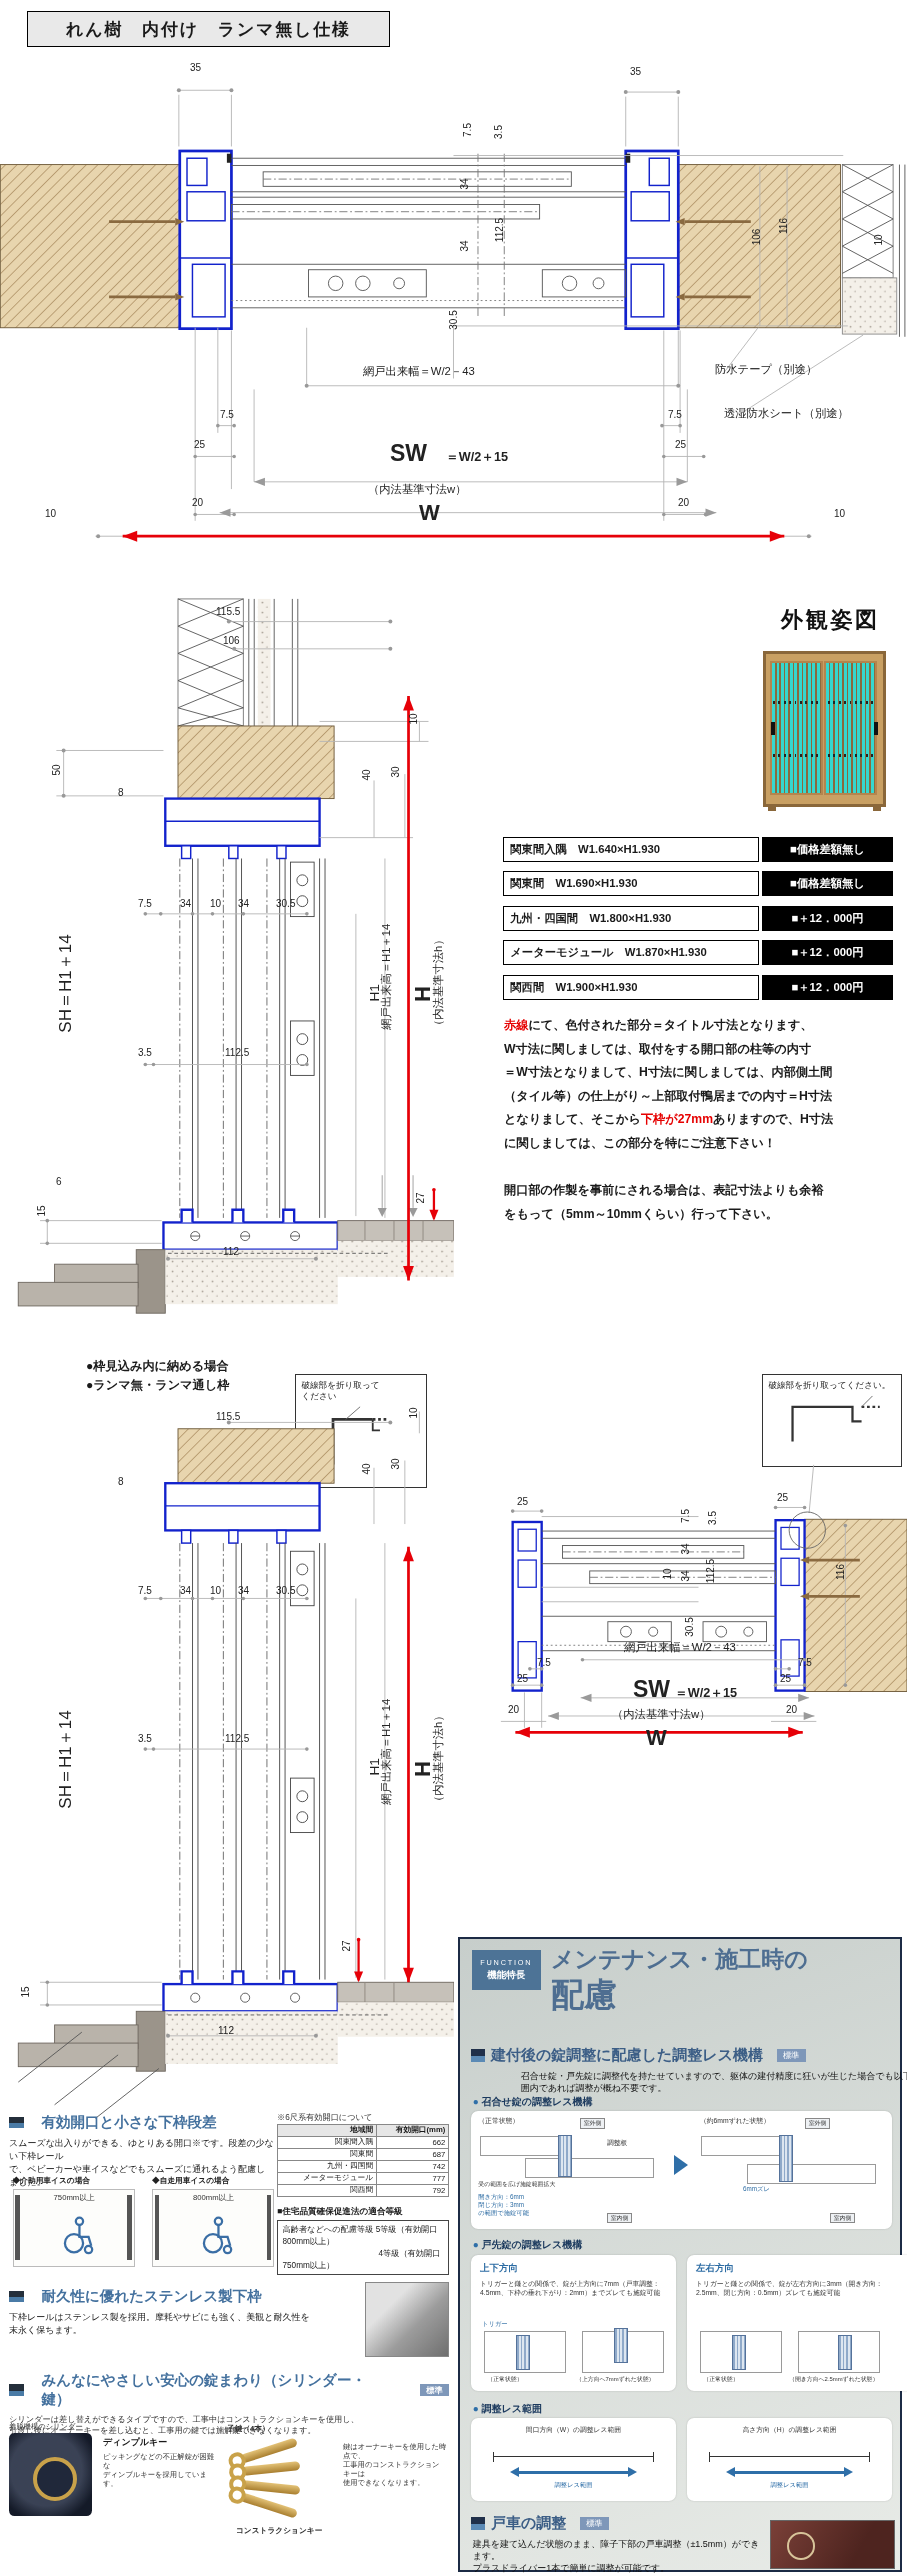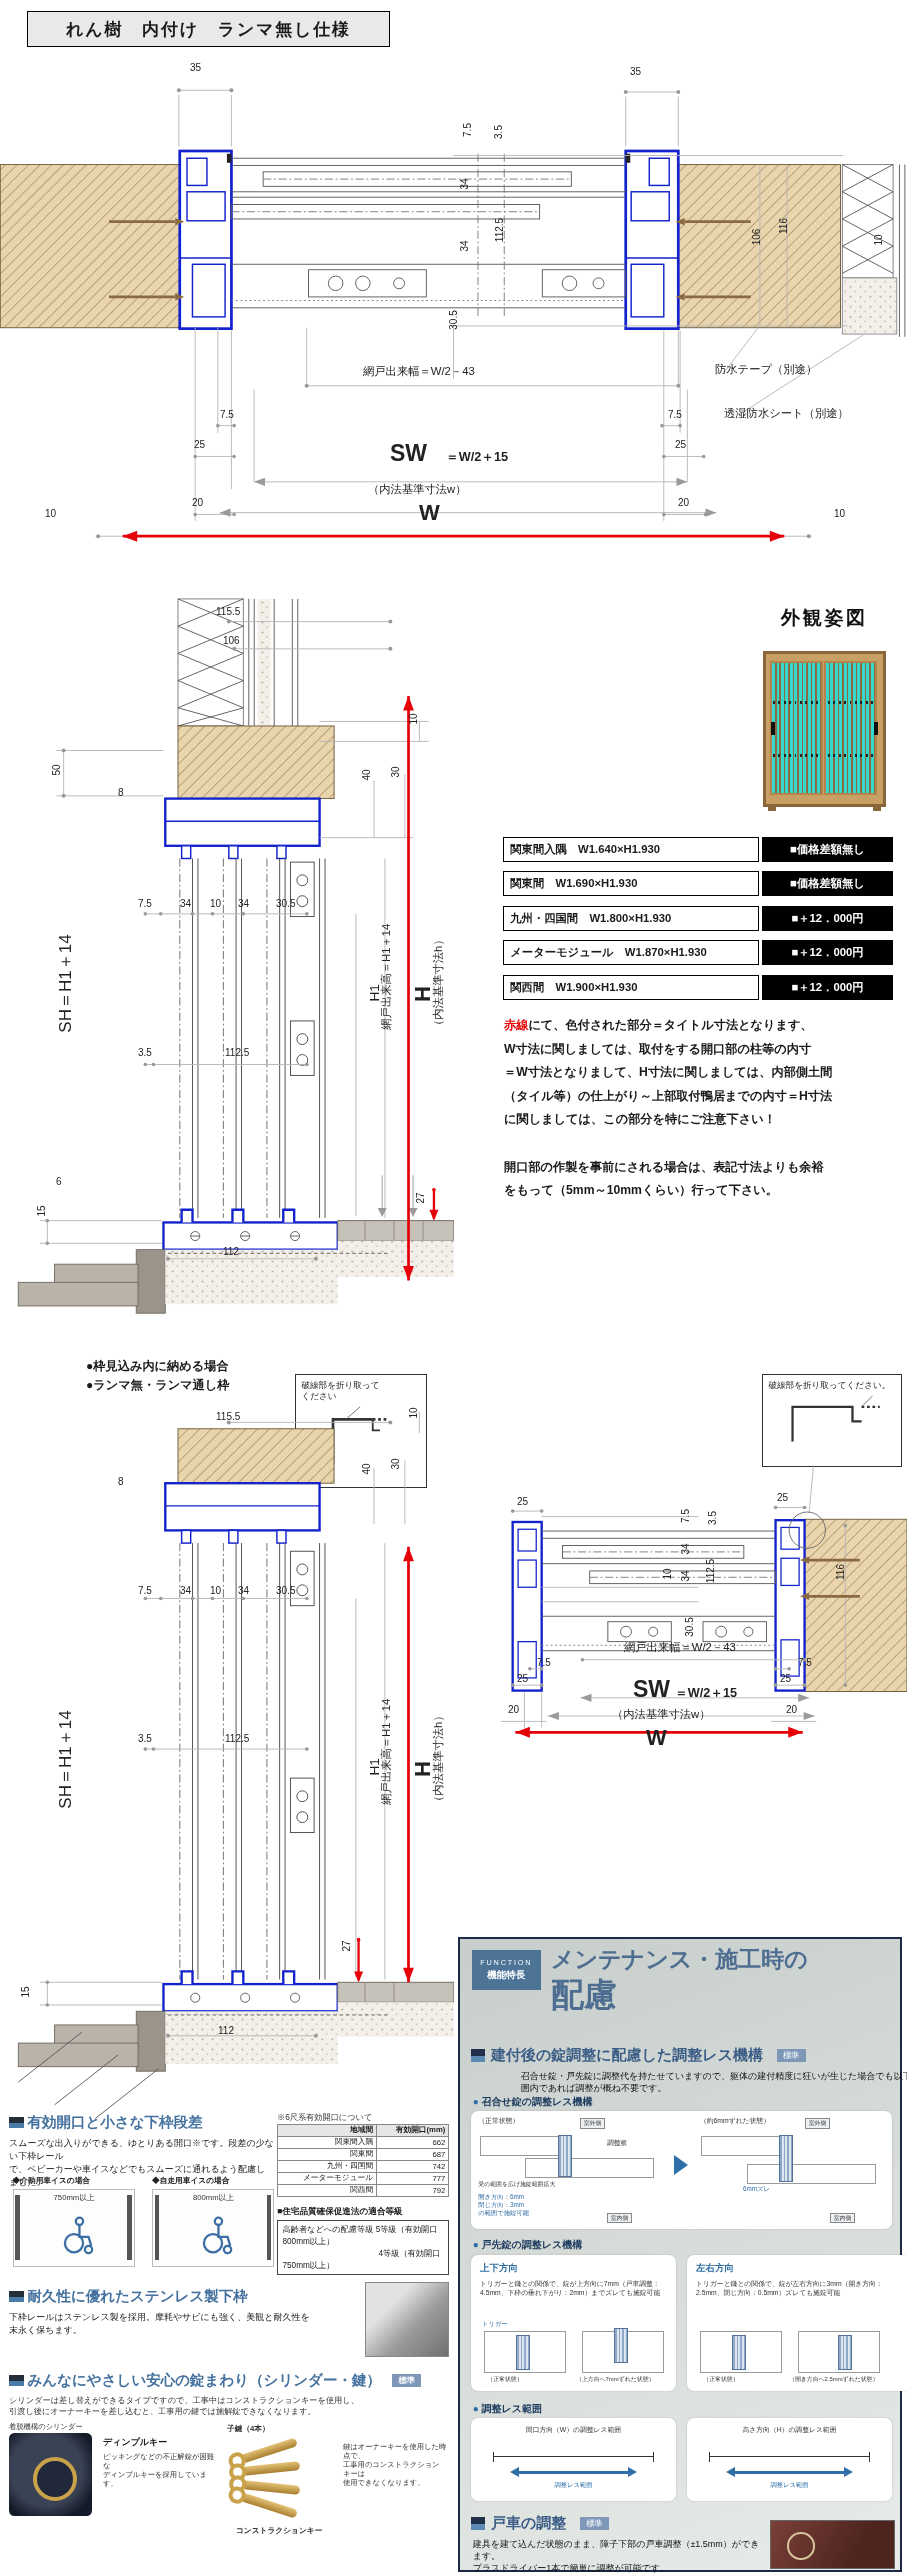--- a/index.html
+++ b/index.html
@@ -15,21 +15,21 @@
   .drawing svg{position:absolute;left:0;top:0;}
   .dim{position:absolute;font-size:10px;color:#222;white-space:nowrap;line-height:1;}
   .dim.rot{transform:rotate(-90deg);}
   .dim.mid{font-size:11.3px;}
   .dim.swbig{font-size:23px;font-weight:bold;}
   .dim.swsmall{font-size:12.7px;font-weight:bold;}
   .dim.wbig{font-size:22px;font-weight:bold;}
   .dim.h1{font-size:13.6px;}
   .dim.axis{font-size:17px;}
   
-  .app-title{font-size:19px;font-weight:bold;letter-spacing:2.7px;color:#111;}
+  .app-title{font-size:22px;font-weight:bold;letter-spacing:2.7px;color:#111;}
   .door{position:absolute;left:56px;top:57px;width:123px;height:156px;
         background:#c9a063;border:3.6px solid #8a673a;box-sizing:border-box;}
   .door .panel{position:absolute;top:7.3px;width:53px;height:134px;border:2.7px solid #b3854e;
         box-sizing:border-box;background:repeating-linear-gradient(90deg,#35d8cf 0 2.7px,#8a6a3e 2.7px 4.5px);}
   .door .band{position:absolute;height:2.7px;background:repeating-linear-gradient(90deg,#222 0 1.8px,rgba(0,0,0,0) 1.8px 5.4px);}
   .door .handle{position:absolute;width:3.6px;height:12.7px;background:#111;}
   .door .leg{position:absolute;bottom:-7.3px;width:8.2px;height:7.3px;background:#8a673a;}
   
   .price-row{position:absolute;left:0;width:390px;height:25.4px;}
   .price-size{position:absolute;left:0;top:0;width:256px;height:25.4px;background:#fff;
@@ -39,21 +39,21 @@
       font-size:11.3px;font-weight:bold;display:flex;align-items:center;justify-content:center;}
   
   .note-line{font-size:12.2px;font-weight:bold;line-height:23.6px;white-space:nowrap;}
   .note-line .red{color:#e60000;}
   
   .mid-bullet{font-size:12.2px;font-weight:bold;line-height:19px;}
   
   .fold-box{position:absolute;background:#fff;border:1.4px solid #333;box-sizing:border-box;
       font-size:8.6px;line-height:11px;padding:4.5px 5.4px;}
   
-  .feat-head{display:flex;align-items:center;gap:4px;font-size:14.5px;font-weight:bold;color:#44719e;}
+  .feat-head{display:flex;align-items:center;gap:18px;font-size:14.5px;font-weight:bold;color:#44719e;}
   .feat-ico{width:14.5px;height:11.8px;background:linear-gradient(#242f3b 0 55%,#4a7ba6 55% 100%);flex:0 0 auto;}
   .small-txt{font-size:9px;line-height:12.7px;color:#222;}
   .tiny-txt{font-size:7.3px;line-height:9px;color:#333;}
   .badge-std{display:inline-block;background:#7e97b9;color:#fff;font-size:8.2px;
       padding:0.9px 6.3px;margin-left:7.3px;vertical-align:1.8px;}
   table.open-tbl{border-collapse:collapse;font-size:7.7px;}
   table.open-tbl th,table.open-tbl td{border:0.9px solid #888;padding:0 2.7px;height:11px;text-align:right;}
   table.open-tbl th{background:#e6e6e6;font-weight:bold;}
   .grade-box{border:0.9px solid #444;padding:2.7px 4.5px;font-size:8.2px;line-height:11.8px;}
   .fig-cap{font-size:7.7px;font-weight:bold;color:#222;}
@@ -485,20 +485,21 @@
     <div class="price-size">関西間　W1.900×H1.930</div>
     <div class="price-amt">■＋12．000円</div>
   </div>
 </div>
 
 <div class="abs" style="left:504px;top:1014px;width:403px;">
     <div class="note-line"><span class="red">赤線</span><span>にて、色付された部分＝タイトル寸法となります、</span></div>
     <div class="note-line"><span>W寸法に関しましては、取付をする開口部の柱等の内寸</span></div>
     <div class="note-line"><span>＝W寸法となりまして、H寸法に関しましては、内部側土間</span></div>
     <div class="note-line"><span>（タイル等）の仕上がり～上部取付鴨居までの内寸＝H寸法</span></div>
+    <div class="note-line"><span>となりまして、そこから</span><span class="red">下枠が27mm</span><span>ありますので、H寸法</span></div>
     <div class="note-line"><span>に関しましては、この部分を特にご注意下さい！</span></div>
     <div class="note-line">&nbsp;</div>
     <div class="note-line"><span>開口部の作製を事前にされる場合は、表記寸法よりも余裕</span></div>
     <div class="note-line"><span>をもって（5mm～10mmくらい）行って下さい。</span></div>
   </div>
 
 <div class="abs" style="left:86px;top:1357px;">
   <div class="mid-bullet">●枠見込み内に納める場合</div>
   <div class="mid-bullet">●ランマ無・ランマ通し枠</div>
 </div>

